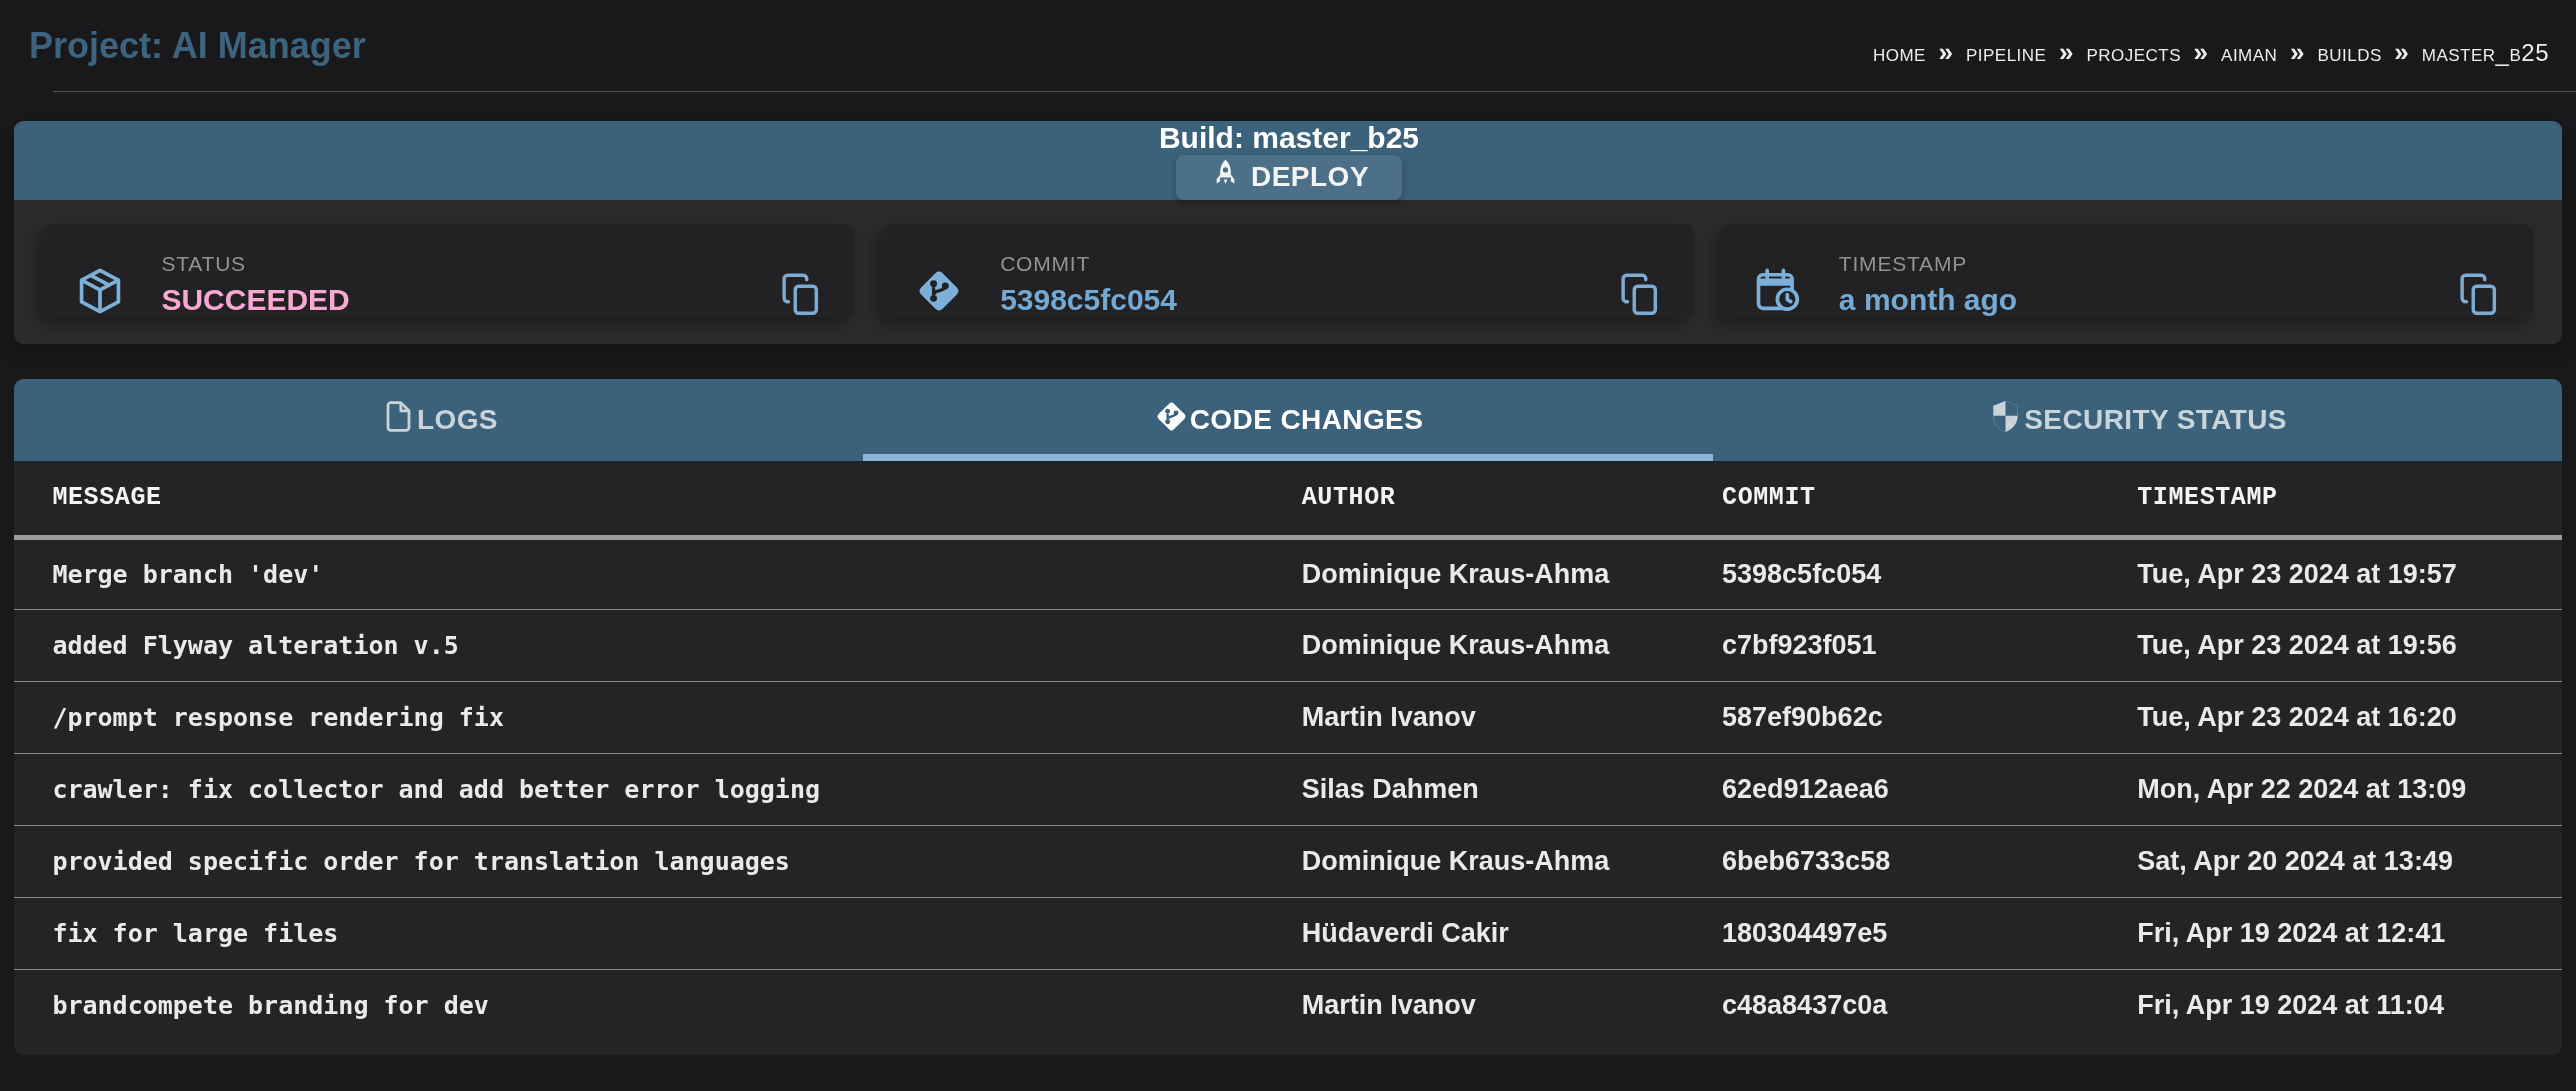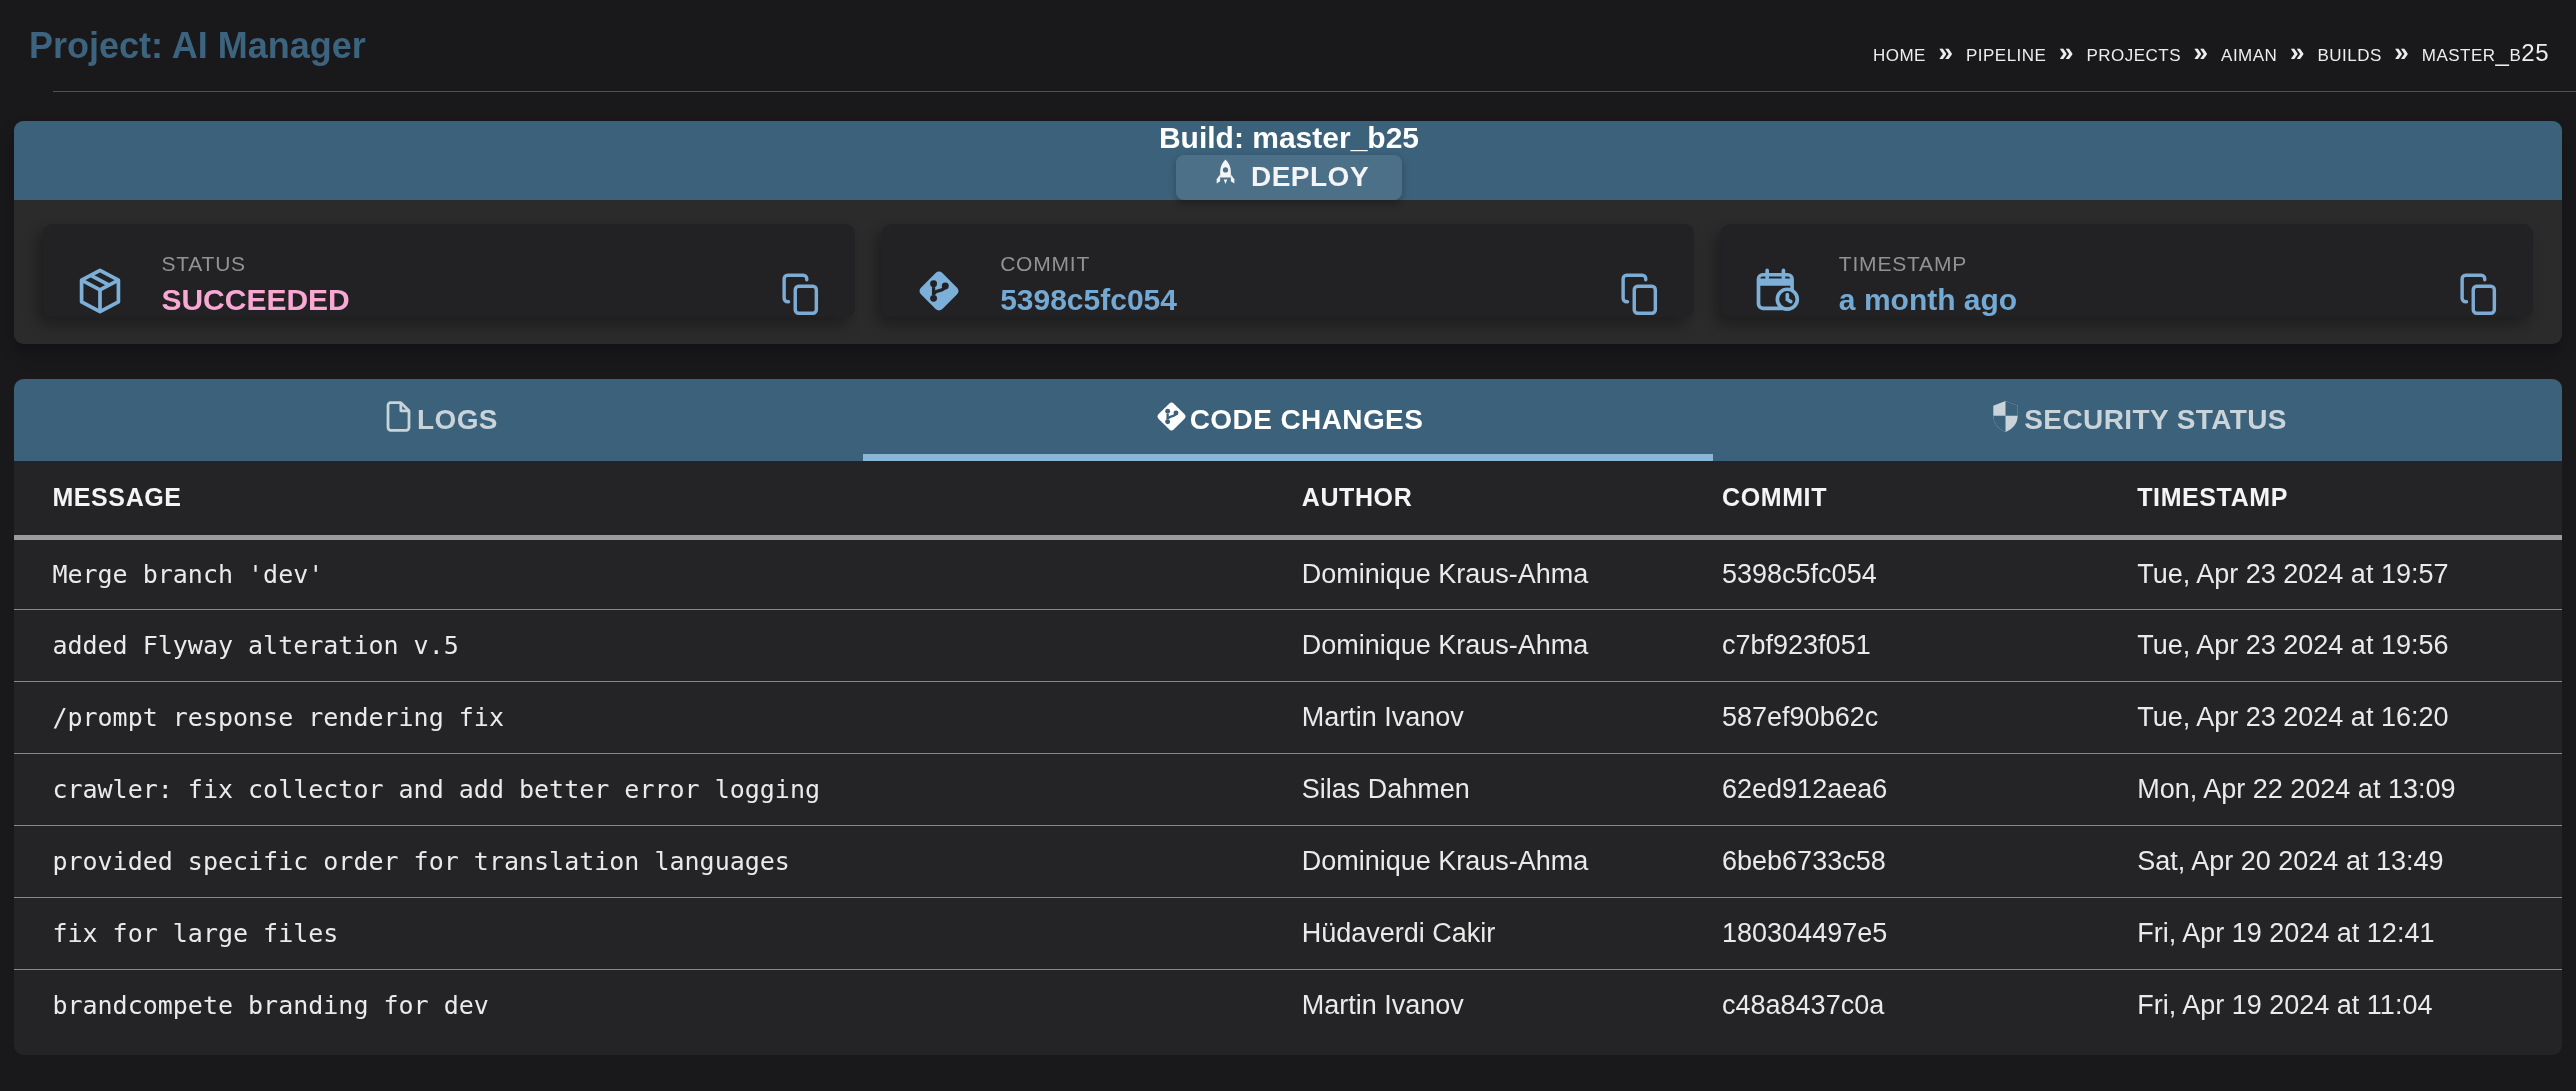--- a/index.html
+++ b/index.html
@@ -39,22 +39,22 @@
   
   .tab-bar { margin:35px 14.4px 0; height:82px; display:flex; background:#3c617a; border-radius:9.6px 9.6px 0 0; }
   .tab { flex:1; display:flex; align-items:center; justify-content:center; color:#c9d3da; font-size:28px; font-weight:600; position:relative; letter-spacing:0.4px; cursor:pointer; }
   .tab svg { width:37px; height:37px; flex:none; }
   .tab.active { color:#ffffff; }
   .tab.active::after { content:""; position:absolute; bottom:0; left:0; right:0; height:6.7px; background:#8cb6d8; }
 
   
   .table-wrap { margin:0 14.4px; background:#242427; border-radius:0 0 9.6px 9.6px; padding-bottom:13.5px; }
   table.commits { width:100%; border-collapse:collapse; }
-  .commits th { text-align:left; font-size:25px; font-weight:700; color:#f4f4f5; height:77px; border-bottom:5.8px solid #9b9b9d; letter-spacing:0.6px; }
-  .commits td { height:72px; font-size:27px; color:#eaeaea; border-bottom:1.9px solid #88888a; }
+  .commits th { text-align:left; font-size:25px; font-weight:700; color:#f4f4f5; height:77px; border-bottom:5.8px solid #9b9b9d; letter-spacing:0.6px;font-family:Liberation Mono, monospace; }
+  .commits td { height:72px; font-size:27px; color:#eaeaea; border-bottom:1.9px solid #88888a;font-weight:bold; }
   .commits tbody tr:last-child td { border-bottom:none; }
   .commits td.msg { font-family:"DejaVu Sans Mono","Liberation Mono",monospace; font-size:25px; }
   .commits th:first-child, .commits td:first-child { padding-left:38px; }
 </style>
 </head>
 <body>
 
 <div class="page-header">
   <div class="page-title">Project: AI Manager</div>
   <div class="breadcrumbs">

